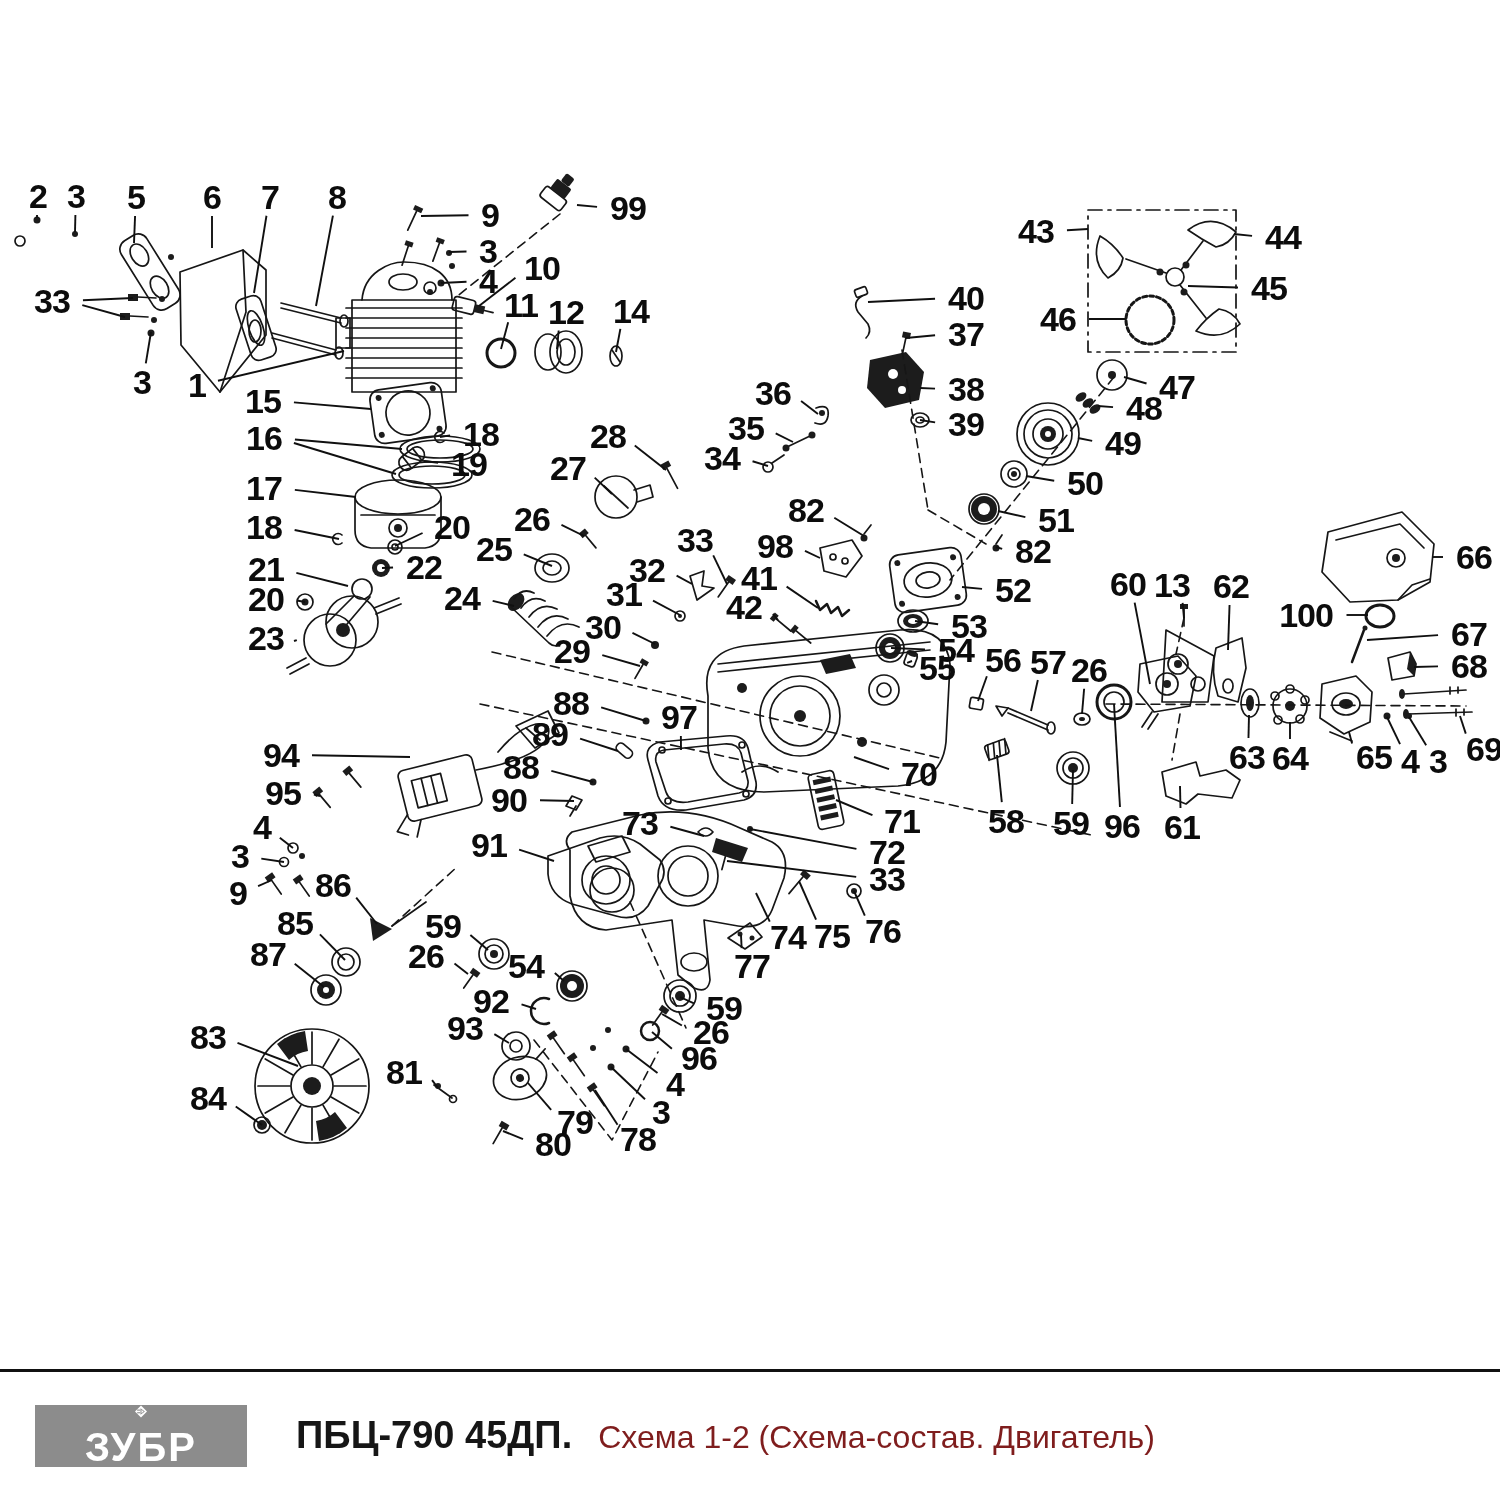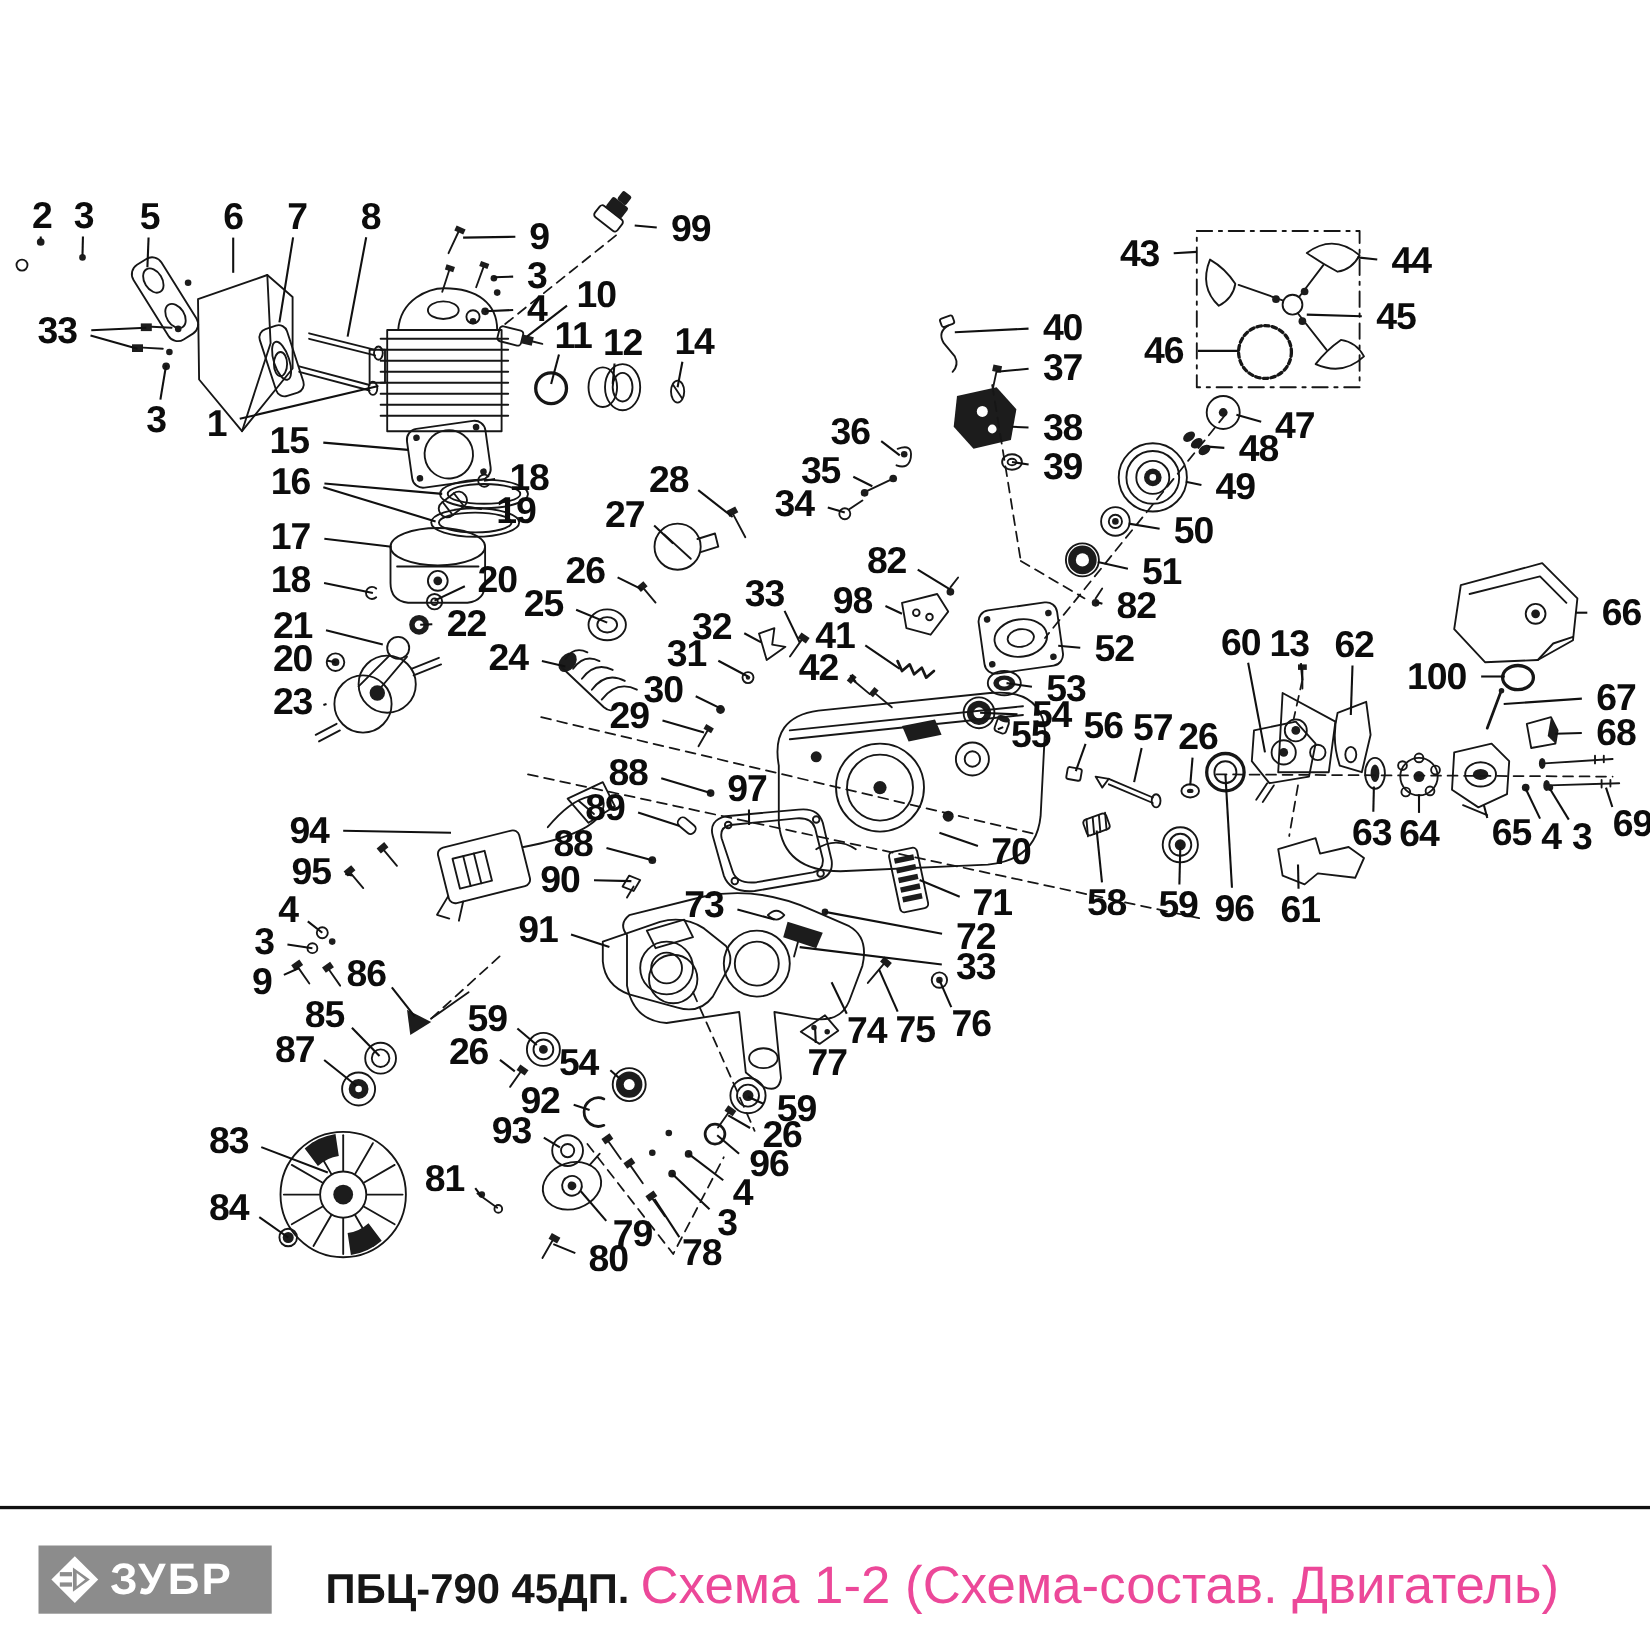--- a/index.html
+++ b/index.html
@@ -11,25 +11,25 @@
   .sk .w{fill:#ffffff;stroke:none;}
   .sk .sw3{stroke-width:3;}
   .sk .sw25{stroke-width:2.5;}
   .dash{stroke-dasharray:9 6;stroke-width:1.6;}
   .dashdot{stroke-dasharray:14 6 3 6;}
   #callouts text{font-weight:bold;font-size:34px;fill:#0c0c0c;letter-spacing:-1px;
     font-family:"Liberation Sans",sans-serif;}
   #callouts line{stroke:#101010;stroke-width:1.9;}
   .footer-rule{position:absolute;left:0;top:1369px;width:1500px;height:3px;background:#111;}
   .logo{position:absolute;left:35px;top:1405px;width:212px;height:62px;background:#8c8c8c;
-    display:flex;align-items:center;gap:9px;padding:0 10px;box-sizing:border-box;}
+    display:flex;align-items:center;gap:9px;padding:0 10px;box-sizing:border-box;flex-direction:column;}
   .logo .brand{color:#fff;font-weight:bold;font-size:40px;letter-spacing:2px;line-height:1;}
   .caption{position:absolute;left:296px;top:1414px;font-size:38px;color:#161616;white-space:nowrap;}
   .caption .model{font-weight:bold;}
-  .caption .schema{font-weight:normal;color:#ec4899;font-size:48px;margin-left:10px;}
+  .caption .schema{font-weight:normal;color:#7f1d1d;font-size:32px;margin-left:26px;}
 </style>
 </head>
 <body>
 
 <div class="page">
 
 <svg id="diagram" width="1500" height="1500" viewBox="0 0 1500 1500">
 
   <g class="sk">
 

